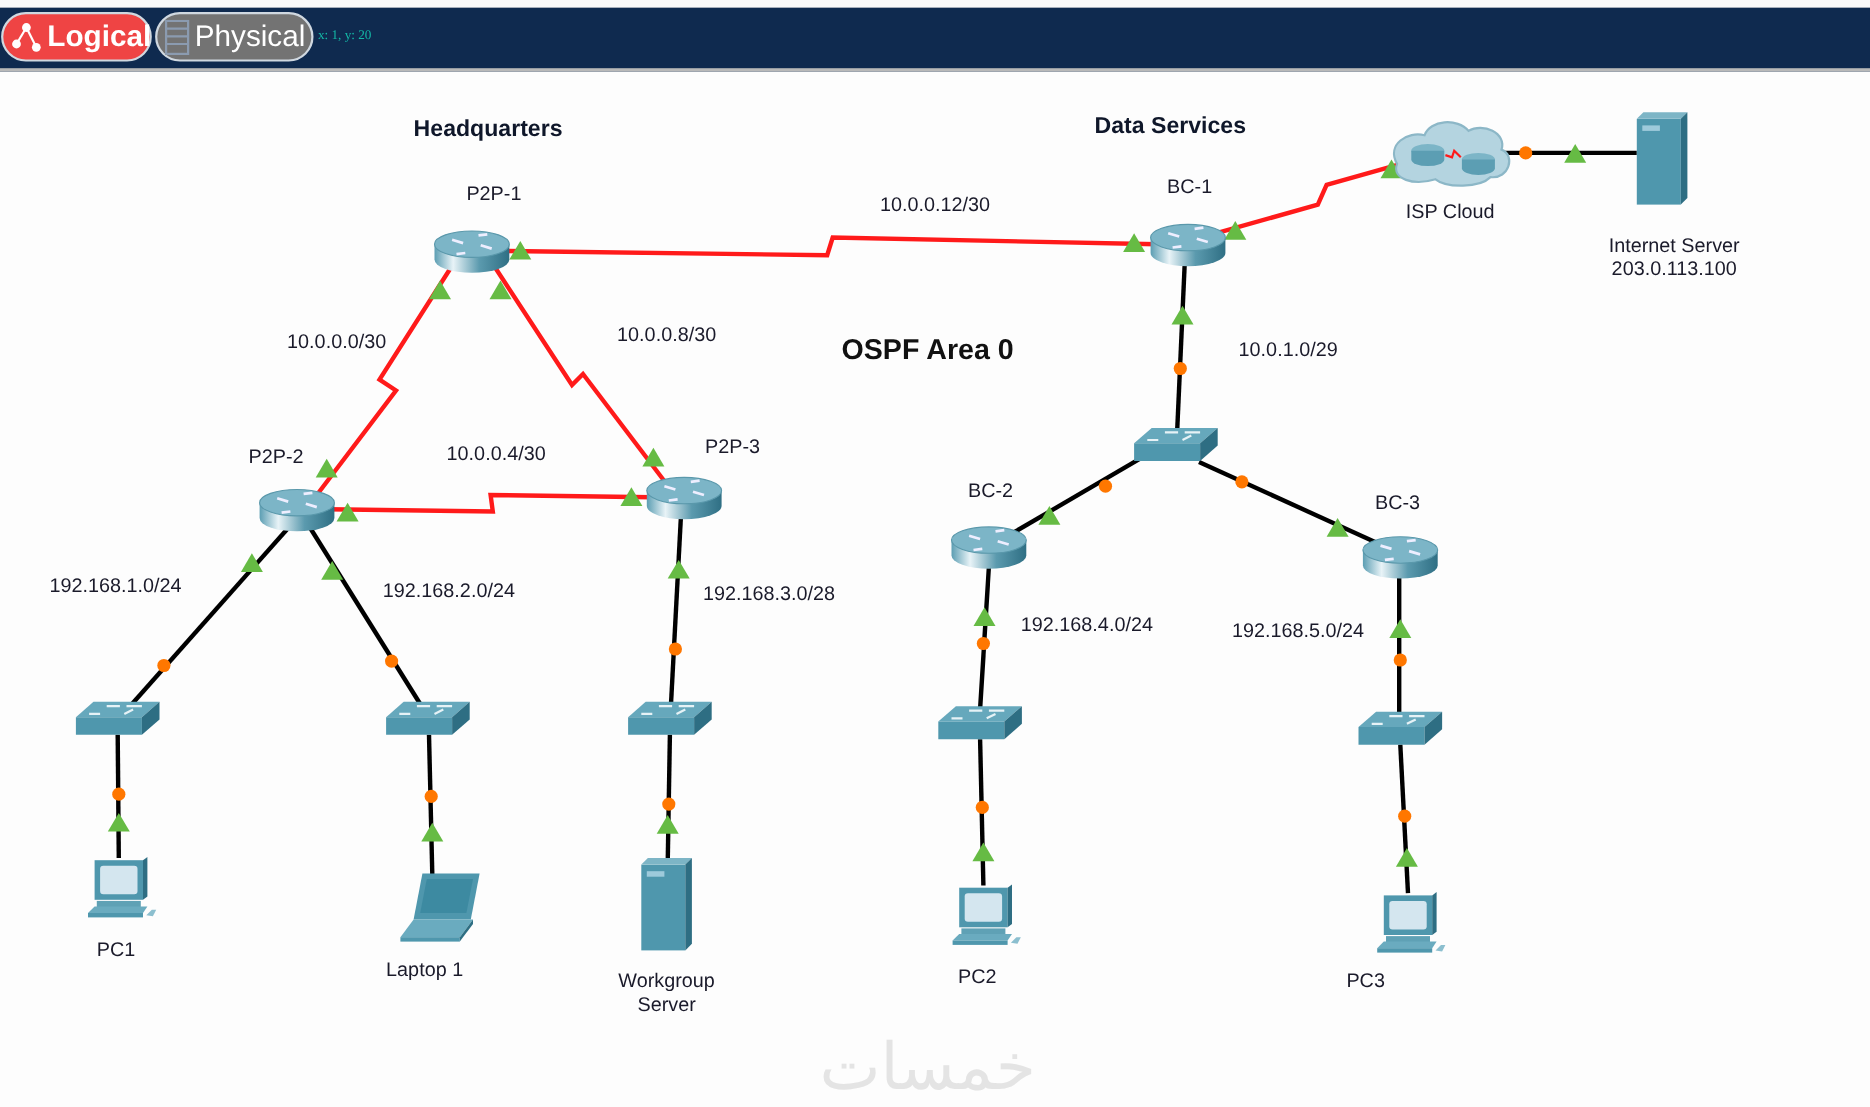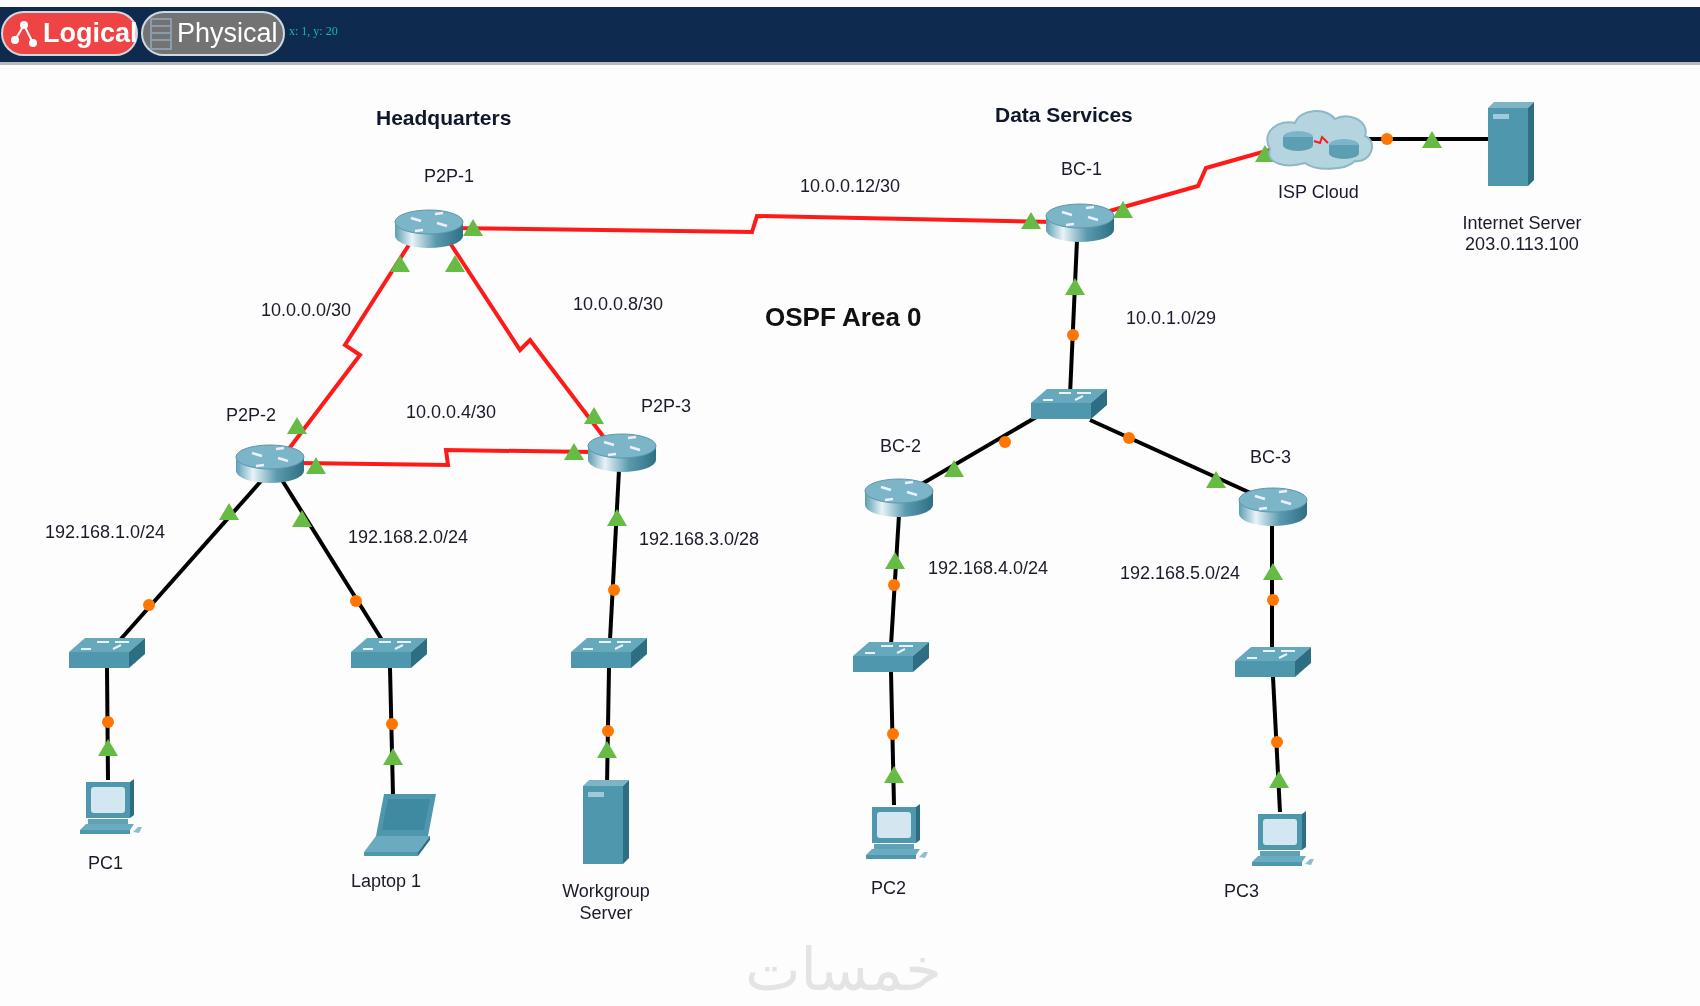--- a/index.html
+++ b/index.html
@@ -215,21 +215,21 @@
 <span class="lbl" style="left:351px;top:871px;">Laptop 1</span>
 <span class="lbl center" style="left:556px;top:880px;width:100px;line-height:22px;">
   <span>Workgroup</span><br>
   <span>Server</span>
 </span>
 <span class="lbl" style="left:871px;top:878px;">PC2</span>
 <span class="lbl" style="left:1224px;top:881px;text-align:center;">PC3</span>
 
 <span class="lbl" style="left:245px;top:300px;margin-left:16px;">10.0.0.0/30</span>
 <span class="lbl" style="left:406px;top:402px;">10.0.0.4/30</span>
-<span class="lbl" style="left:561px;top:294px;margin-left:12px;">10.0.0.8/30</span>
+<span class="lbl" style="left:561px;top:294px;">10.0.0.8/30</span>
 <span class="lbl" style="left:800px;top:176px;">10.0.0.12/30</span>
 <span class="lbl" style="left:1126px;top:308px;">10.0.1.0/29</span>
 <span class="lbl" style="left:45px;top:522px;">192.168.1.0/24</span>
 <span class="lbl" style="left:348px;top:527px;">192.168.2.0/24</span>
 <span class="lbl" style="left:639px;top:529px;">192.168.3.0/28</span>
 <span class="lbl" style="left:928px;top:558px;">192.168.4.0/24</span>
 <span class="lbl" style="left:1120px;top:563px;">192.168.5.0/24</span>
 
 <span class="watermark">خمسات</span>
 

